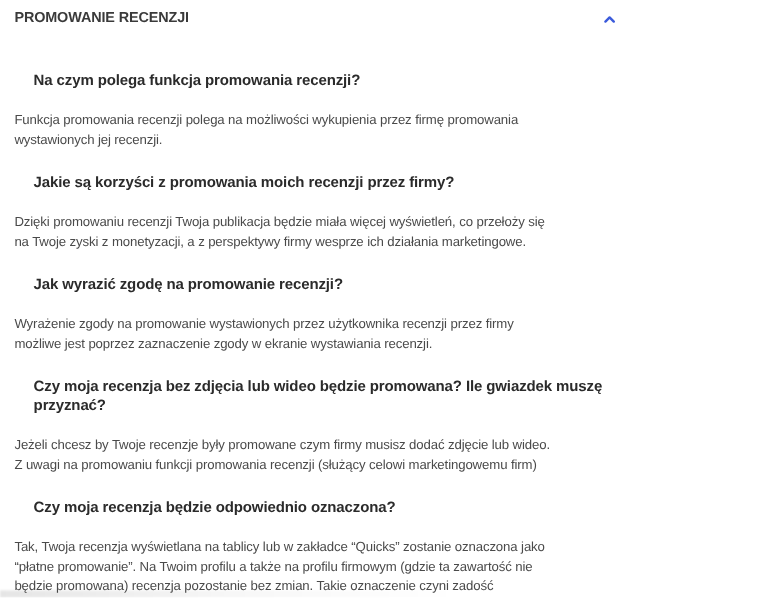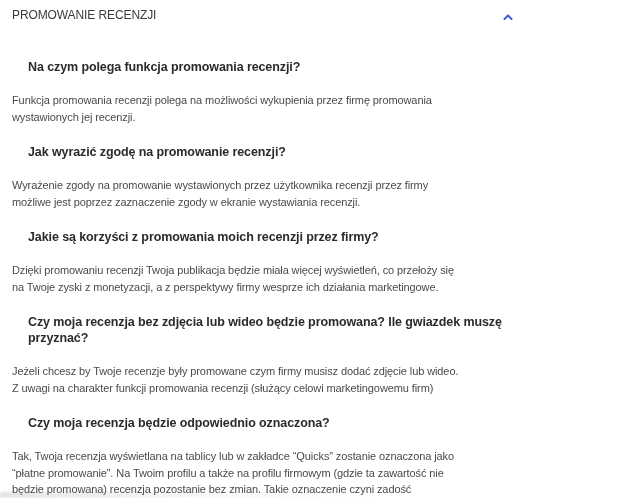--- a/index.html
+++ b/index.html
@@ -22,21 +22,21 @@
       width: 540px;
     }
     .acc-header {
       position: relative;
       height: 24px;
       padding: 5px 0 0 12px;
       cursor: pointer;
     }
     .acc-title {
       font-size: 12px;
-      font-weight: 400;
+      font-weight: 700;
       color: #3a3a3a;
       letter-spacing: -0.1px;
     }
     .chevron {
       position: absolute;
       left: 503px;
       top: 7px;
       width: 10px;
       height: 8px;
     }
@@ -86,40 +86,40 @@
   <div class="acc-body">
     <div>
       <h3 class="faq-q">Na czym polega funkcja promowania recenzji?</h3>
       <div class="faq-a">
         <p>Funkcja promowania recenzji polega na możliwości wykupienia przez firmę promowania</p>
         <p>wystawionych jej recenzji.</p>
       </div>
     </div>
 
     <div>
+      <h3 class="faq-q">Jakie są korzyści z promowania moich recenzji przez firmy?</h3>
+      <div class="faq-a">
+        <p>Dzięki promowaniu recenzji Twoja publikacja będzie miała więcej wyświetleń, co przełoży się</p>
+        <p>na Twoje zyski z monetyzacji, a z perspektywy firmy wesprze ich działania marketingowe.</p>
+      </div>
+    </div>
+
+    <div>
       <h3 class="faq-q">Jak wyrazić zgodę na promowanie recenzji?</h3>
       <div class="faq-a">
         <p>Wyrażenie zgody na promowanie wystawionych przez użytkownika recenzji przez firmy</p>
         <p>możliwe jest poprzez zaznaczenie zgody w ekranie wystawiania recenzji.</p>
       </div>
     </div>
 
     <div>
-      <h3 class="faq-q">Jakie są korzyści z promowania moich recenzji przez firmy?</h3>
-      <div class="faq-a">
-        <p>Dzięki promowaniu recenzji Twoja publikacja będzie miała więcej wyświetleń, co przełoży się</p>
-        <p>na Twoje zyski z monetyzacji, a z perspektywy firmy wesprze ich działania marketingowe.</p>
-      </div>
-    </div>
-
-    <div>
       <h3 class="faq-q">Czy moja recenzja bez zdjęcia lub wideo będzie promowana? Ile gwiazdek muszę przyznać?</h3>
       <div class="faq-a">
         <p>Jeżeli chcesz by Twoje recenzje były promowane czym firmy musisz dodać zdjęcie lub wideo.</p>
-        <p>Z uwagi na charakter funkcji promowania recenzji (służący celowi marketingowemu firm)</p>
+        <p>Z uwagi na promowaniu funkcji promowania recenzji (służący celowi marketingowemu firm)</p>
       </div>
     </div>
 
     <div>
       <h3 class="faq-q">Czy moja recenzja będzie odpowiednio oznaczona?</h3>
       <div class="faq-a">
         <p>Tak, Twoja recenzja wyświetlana na tablicy lub w zakładce “Quicks” zostanie oznaczona jako</p>
         <p>“płatne promowanie”. Na Twoim profilu a także na profilu firmowym (gdzie ta zawartość nie</p>
         <p>będzie promowana) recenzja pozostanie bez zmian. Takie oznaczenie czyni zadość</p>
 

